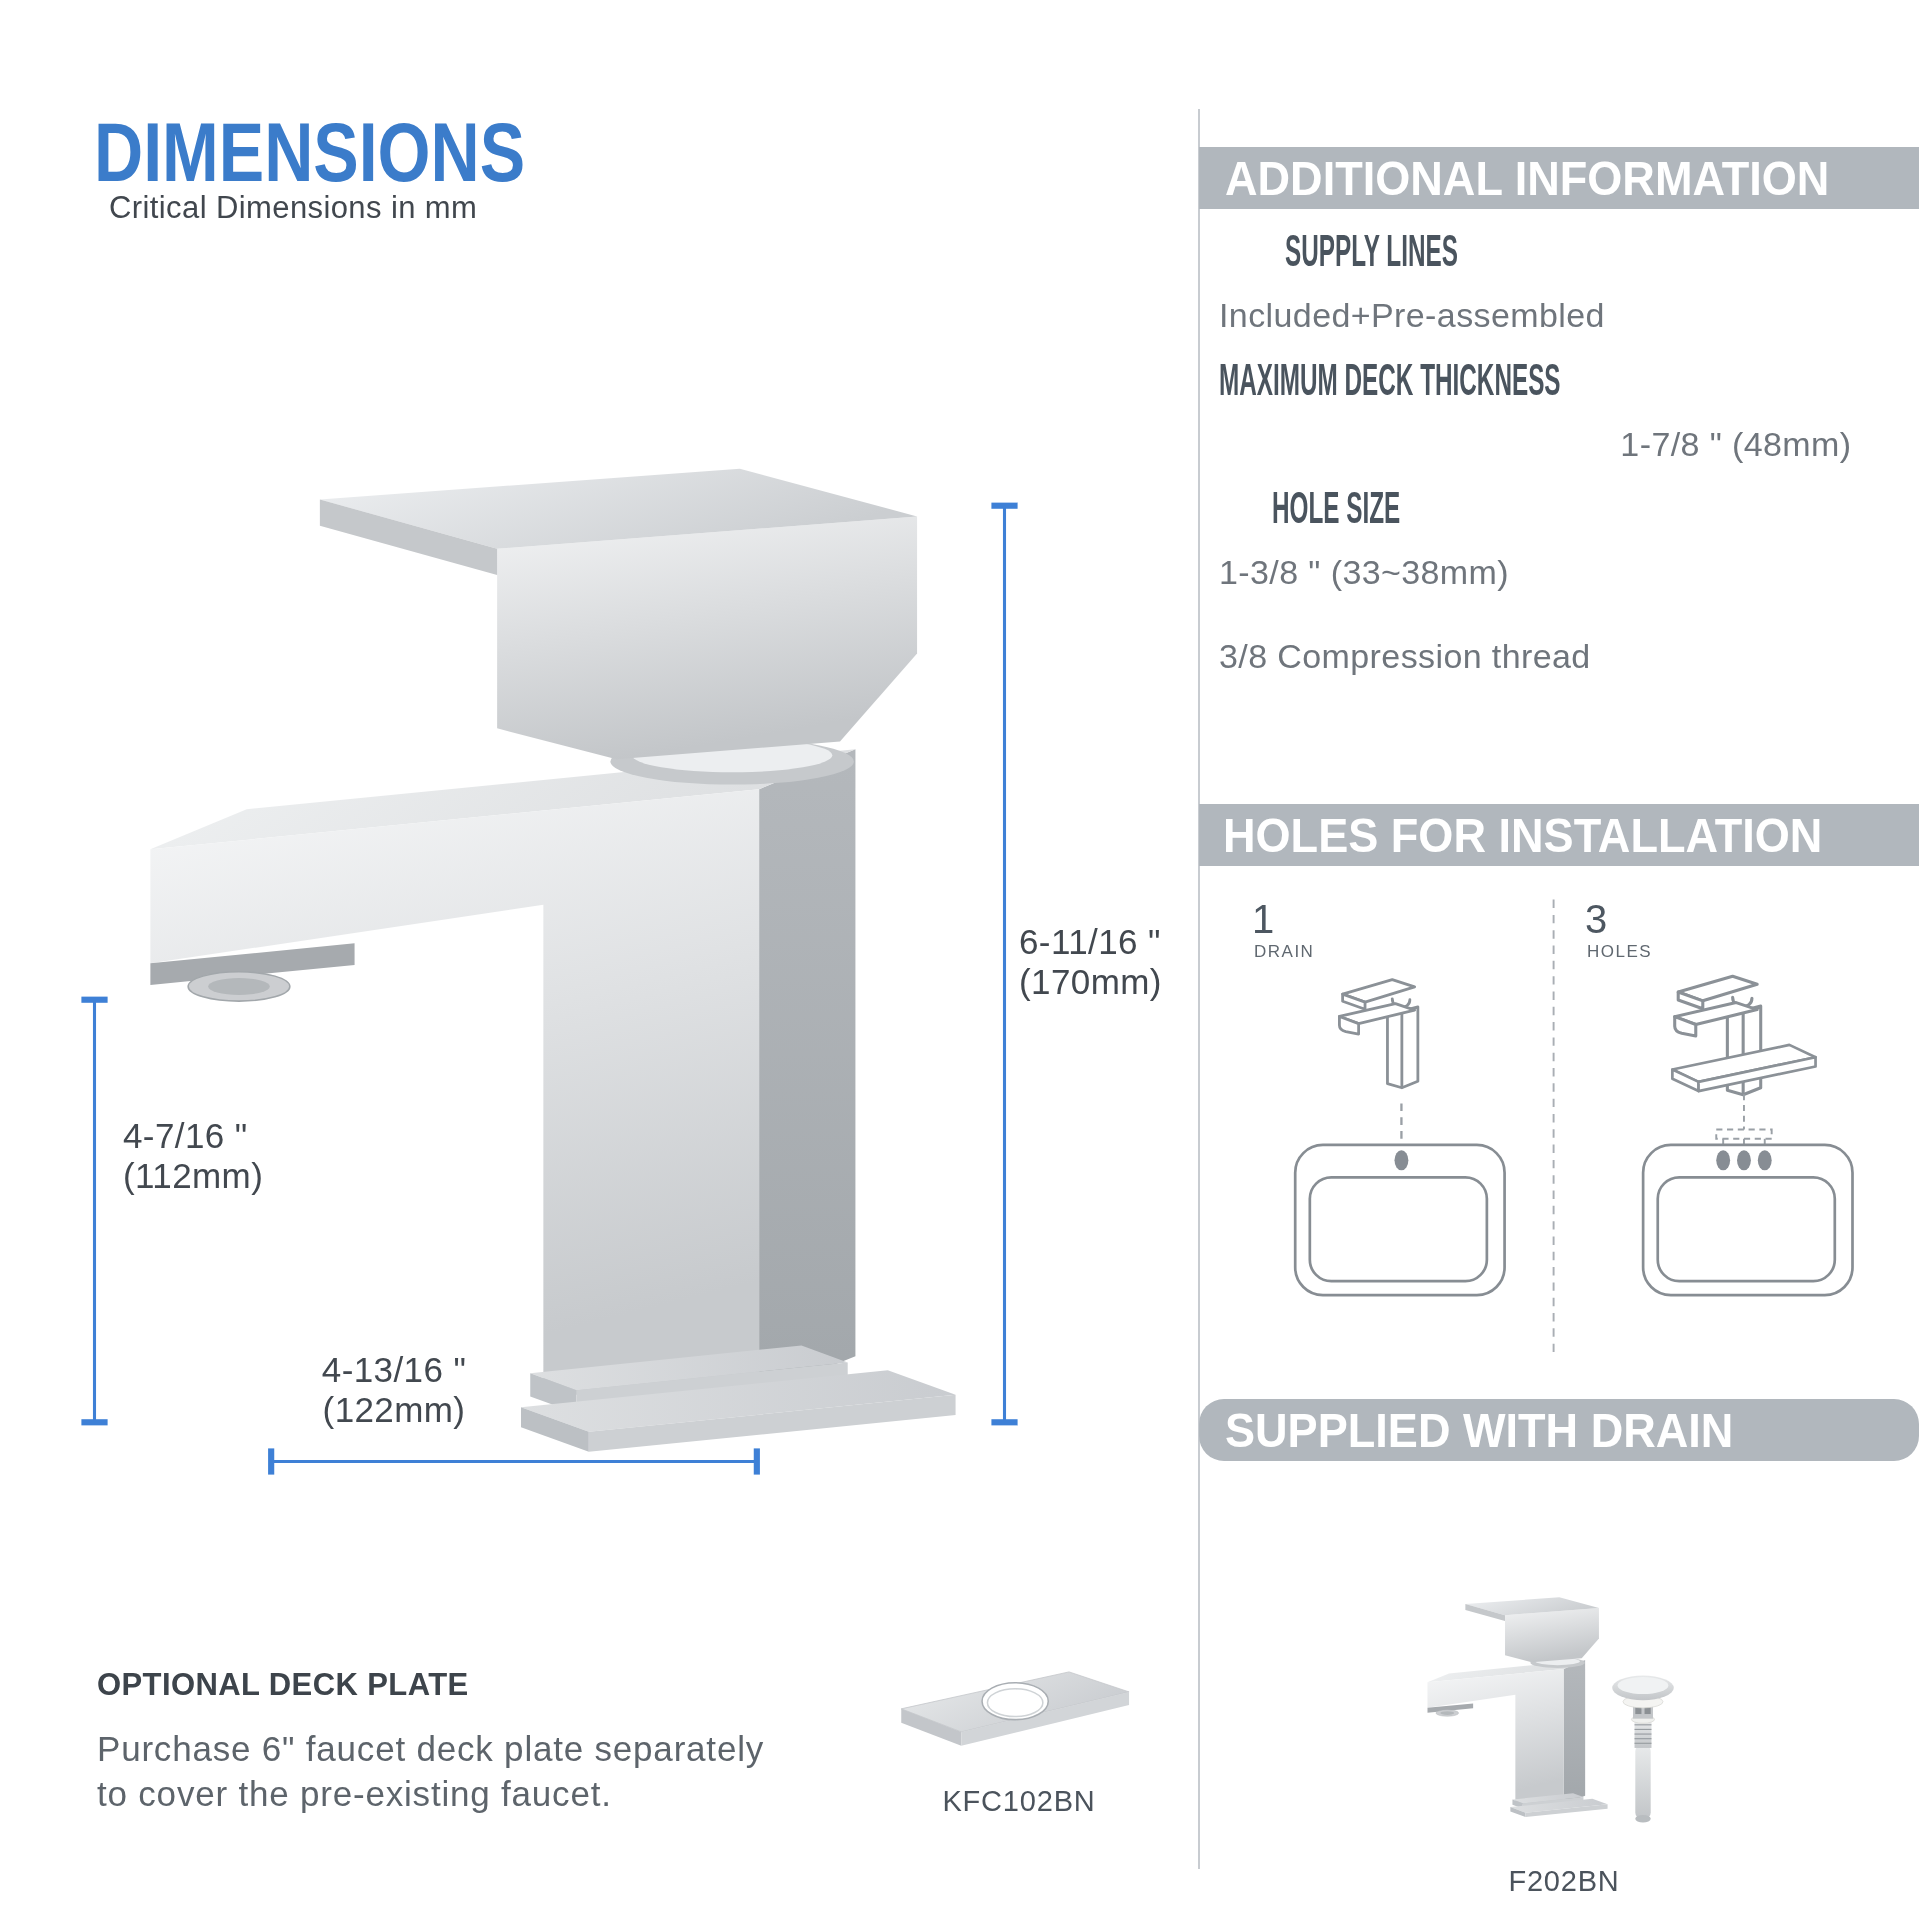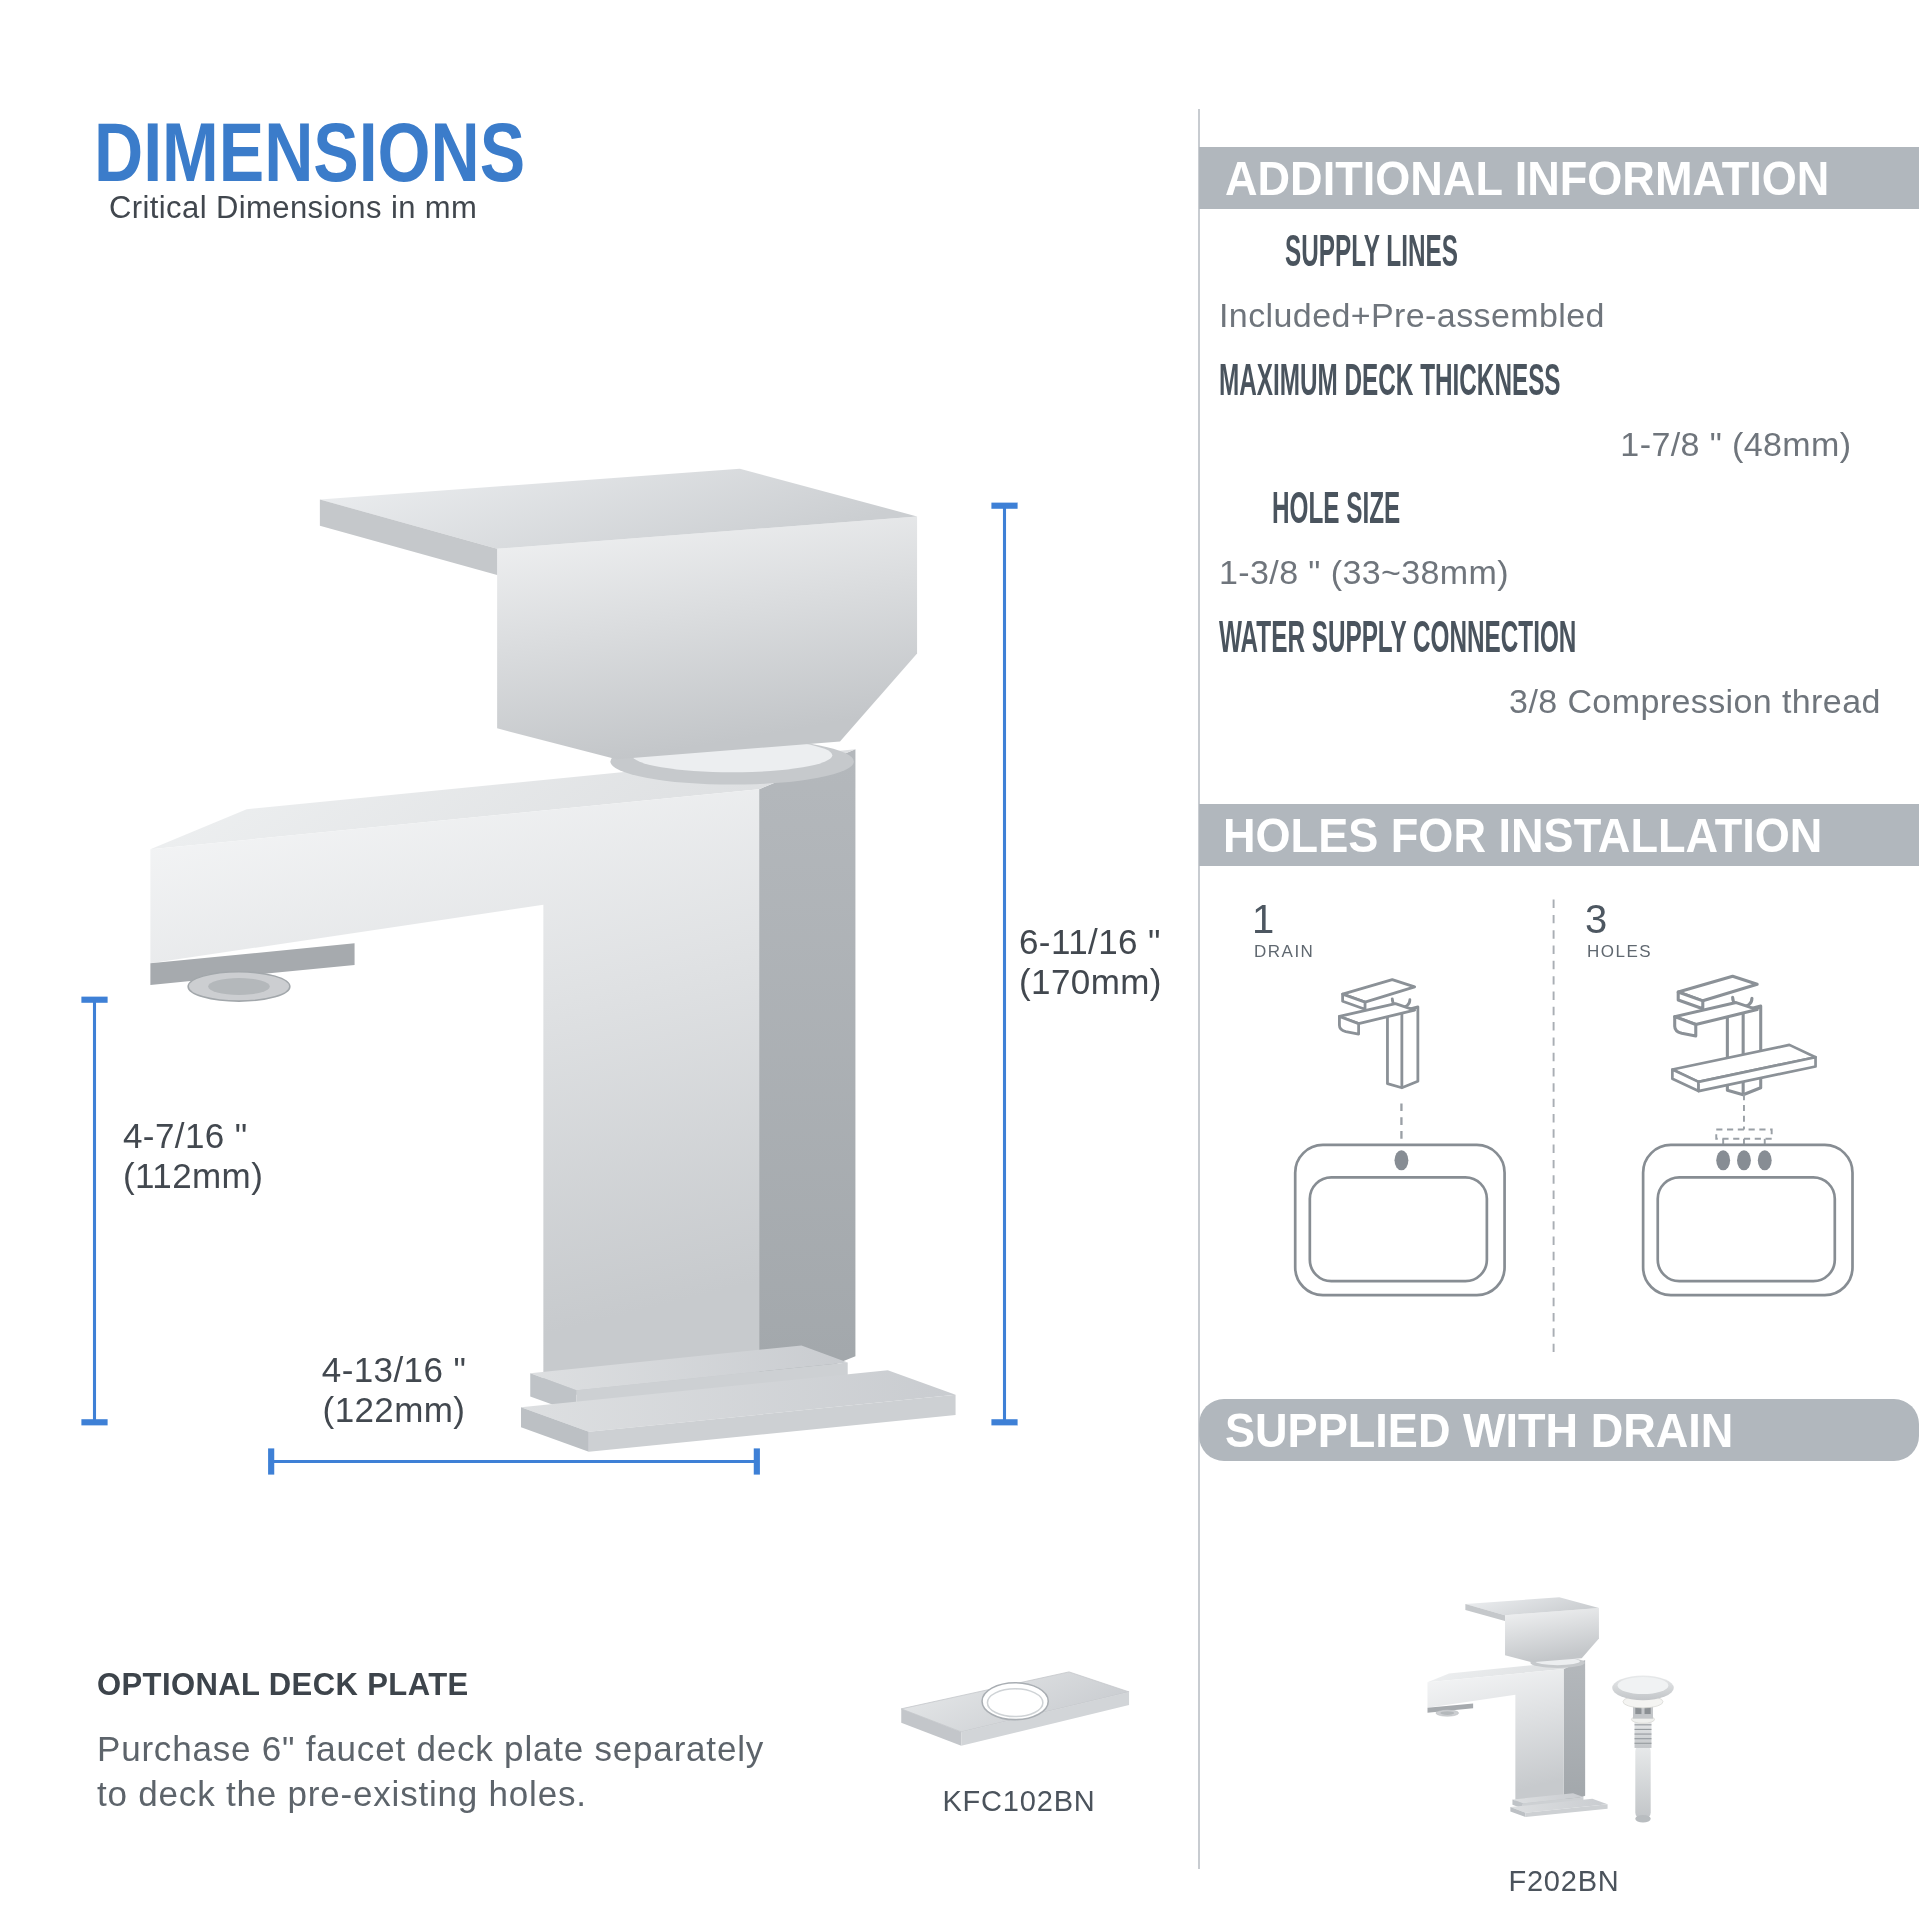--- a/index.html
+++ b/index.html
@@ -161,21 +161,21 @@
   <div>(112mm)</div>
 </div>
 <div id="dim-reach-label" class="dimlabel">
   <div>4-13/16 "</div>
   <div>(122mm)</div>
 </div>
 
 <div id="deckplate-heading" class="abs nowrap">OPTIONAL DECK PLATE</div>
 <div id="deckplate-desc" class="abs">
   <div class="nowrap">Purchase 6" faucet deck plate separately</div>
-  <div class="nowrap">to deck the pre-existing holes.</div>
+  <div class="nowrap">to cover the pre-existing faucet.</div>
 </div>
 <svg id="deckplate-img" class="abs" viewBox="0 0 330 140">
   <polygon points="12,62 230,14 308,40 90,92" fill="url(#gPlate)" stroke="#c2c5c9" stroke-width="1"></polygon>
   <polygon points="12,62 90,92 90,110 12,80" fill="#c3c6ca"></polygon>
   <polygon points="90,92 308,40 308,57 90,110" fill="#d2d5d8"></polygon>
   <ellipse cx="160" cy="52" rx="43" ry="24" fill="#ffffff" stroke="#a9aeb3" stroke-width="2"></ellipse>
   <ellipse cx="160" cy="54" rx="36" ry="18" fill="none" stroke="#cfd3d6" stroke-width="2"></ellipse>
 </svg>
 <div id="deckplate-model" class="abs">KFC102BN</div>
 
@@ -191,21 +191,20 @@
 </div>
 <div id="info-item-1" class="info-item">
   <div class="info-label"><span class="cx">MAXIMUM DECK THICKNESS</span></div>
   <div class="info-value">1-7/8 " (48mm)</div>
 </div>
 <div id="info-item-2" class="info-item">
   <div class="info-label"><span class="cx">HOLE SIZE</span></div>
   <div class="info-value">1-3/8 " (33~38mm)</div>
 </div>
 <div id="info-item-3" class="info-item">
-  <div class="info-label"><span class="cx">WATER SUPPLY CONNECTION</span></div>
   <div class="info-value">3/8 Compression thread</div>
 </div>
 
 <div id="bar-holes" class="section-bar">
   <span class="cx">HOLES FOR INSTALLATION</span>
 </div>
 
 <div id="hole1-count" class="hole-count">1</div>
 <div id="hole1-label" class="hole-label">DRAIN</div>
 <div id="hole3-count" class="hole-count">3</div>

